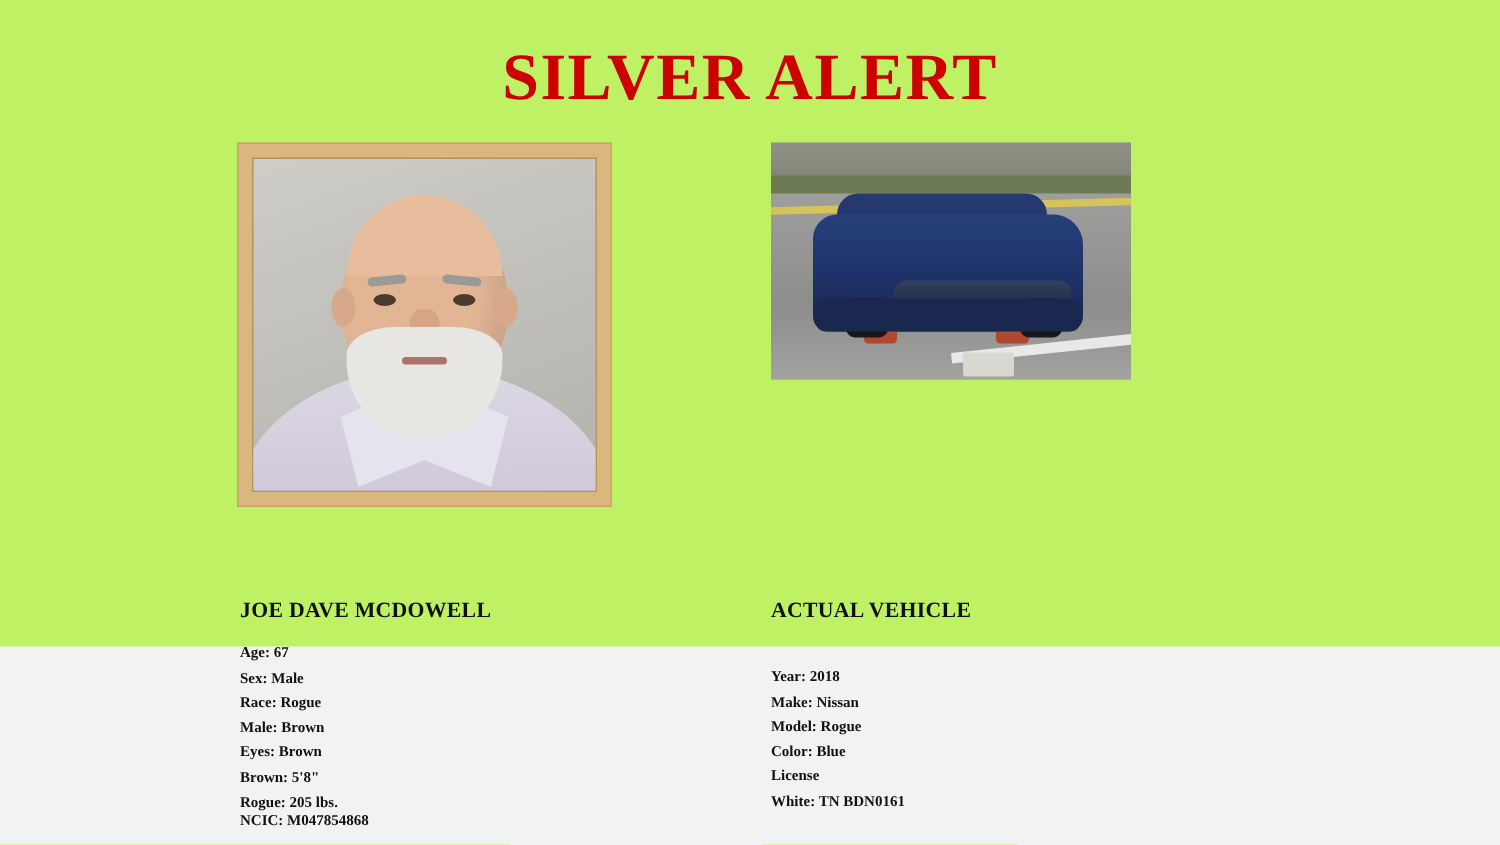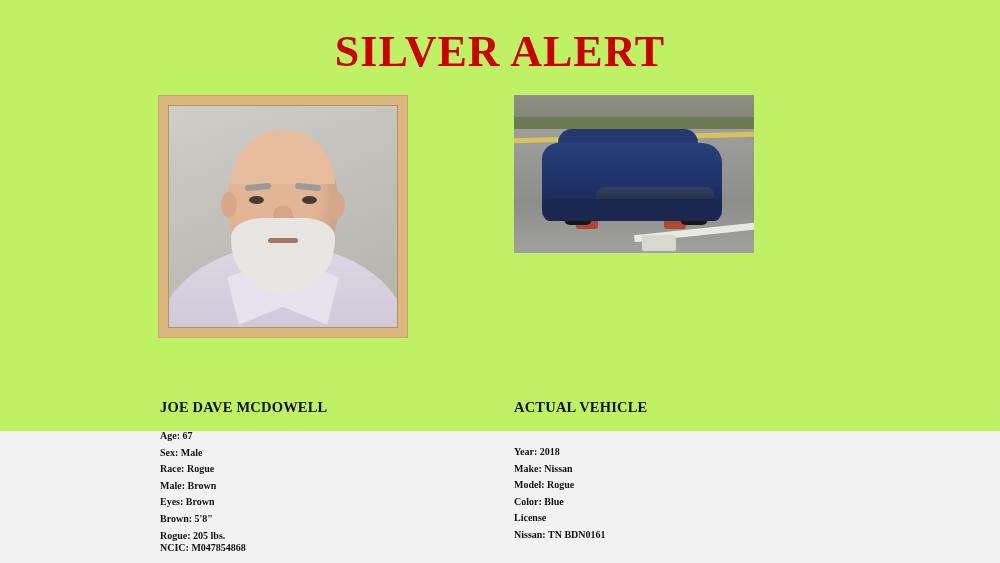--- a/index.html
+++ b/index.html
@@ -399,18 +399,18 @@
     </div>
     <div class="dl-row">
       <span>Color:</span>
       <span>Blue</span>
     </div>
     <div class="dl-row">
       <span>License</span>
       <span></span>
     </div>
     <div class="dl-row">
-      <span>Nissan:</span>
+      <span>White:</span>
       <span>TN BDN0161</span>
     </div>
   </div>
 
 </div>
 
 </body></html>

